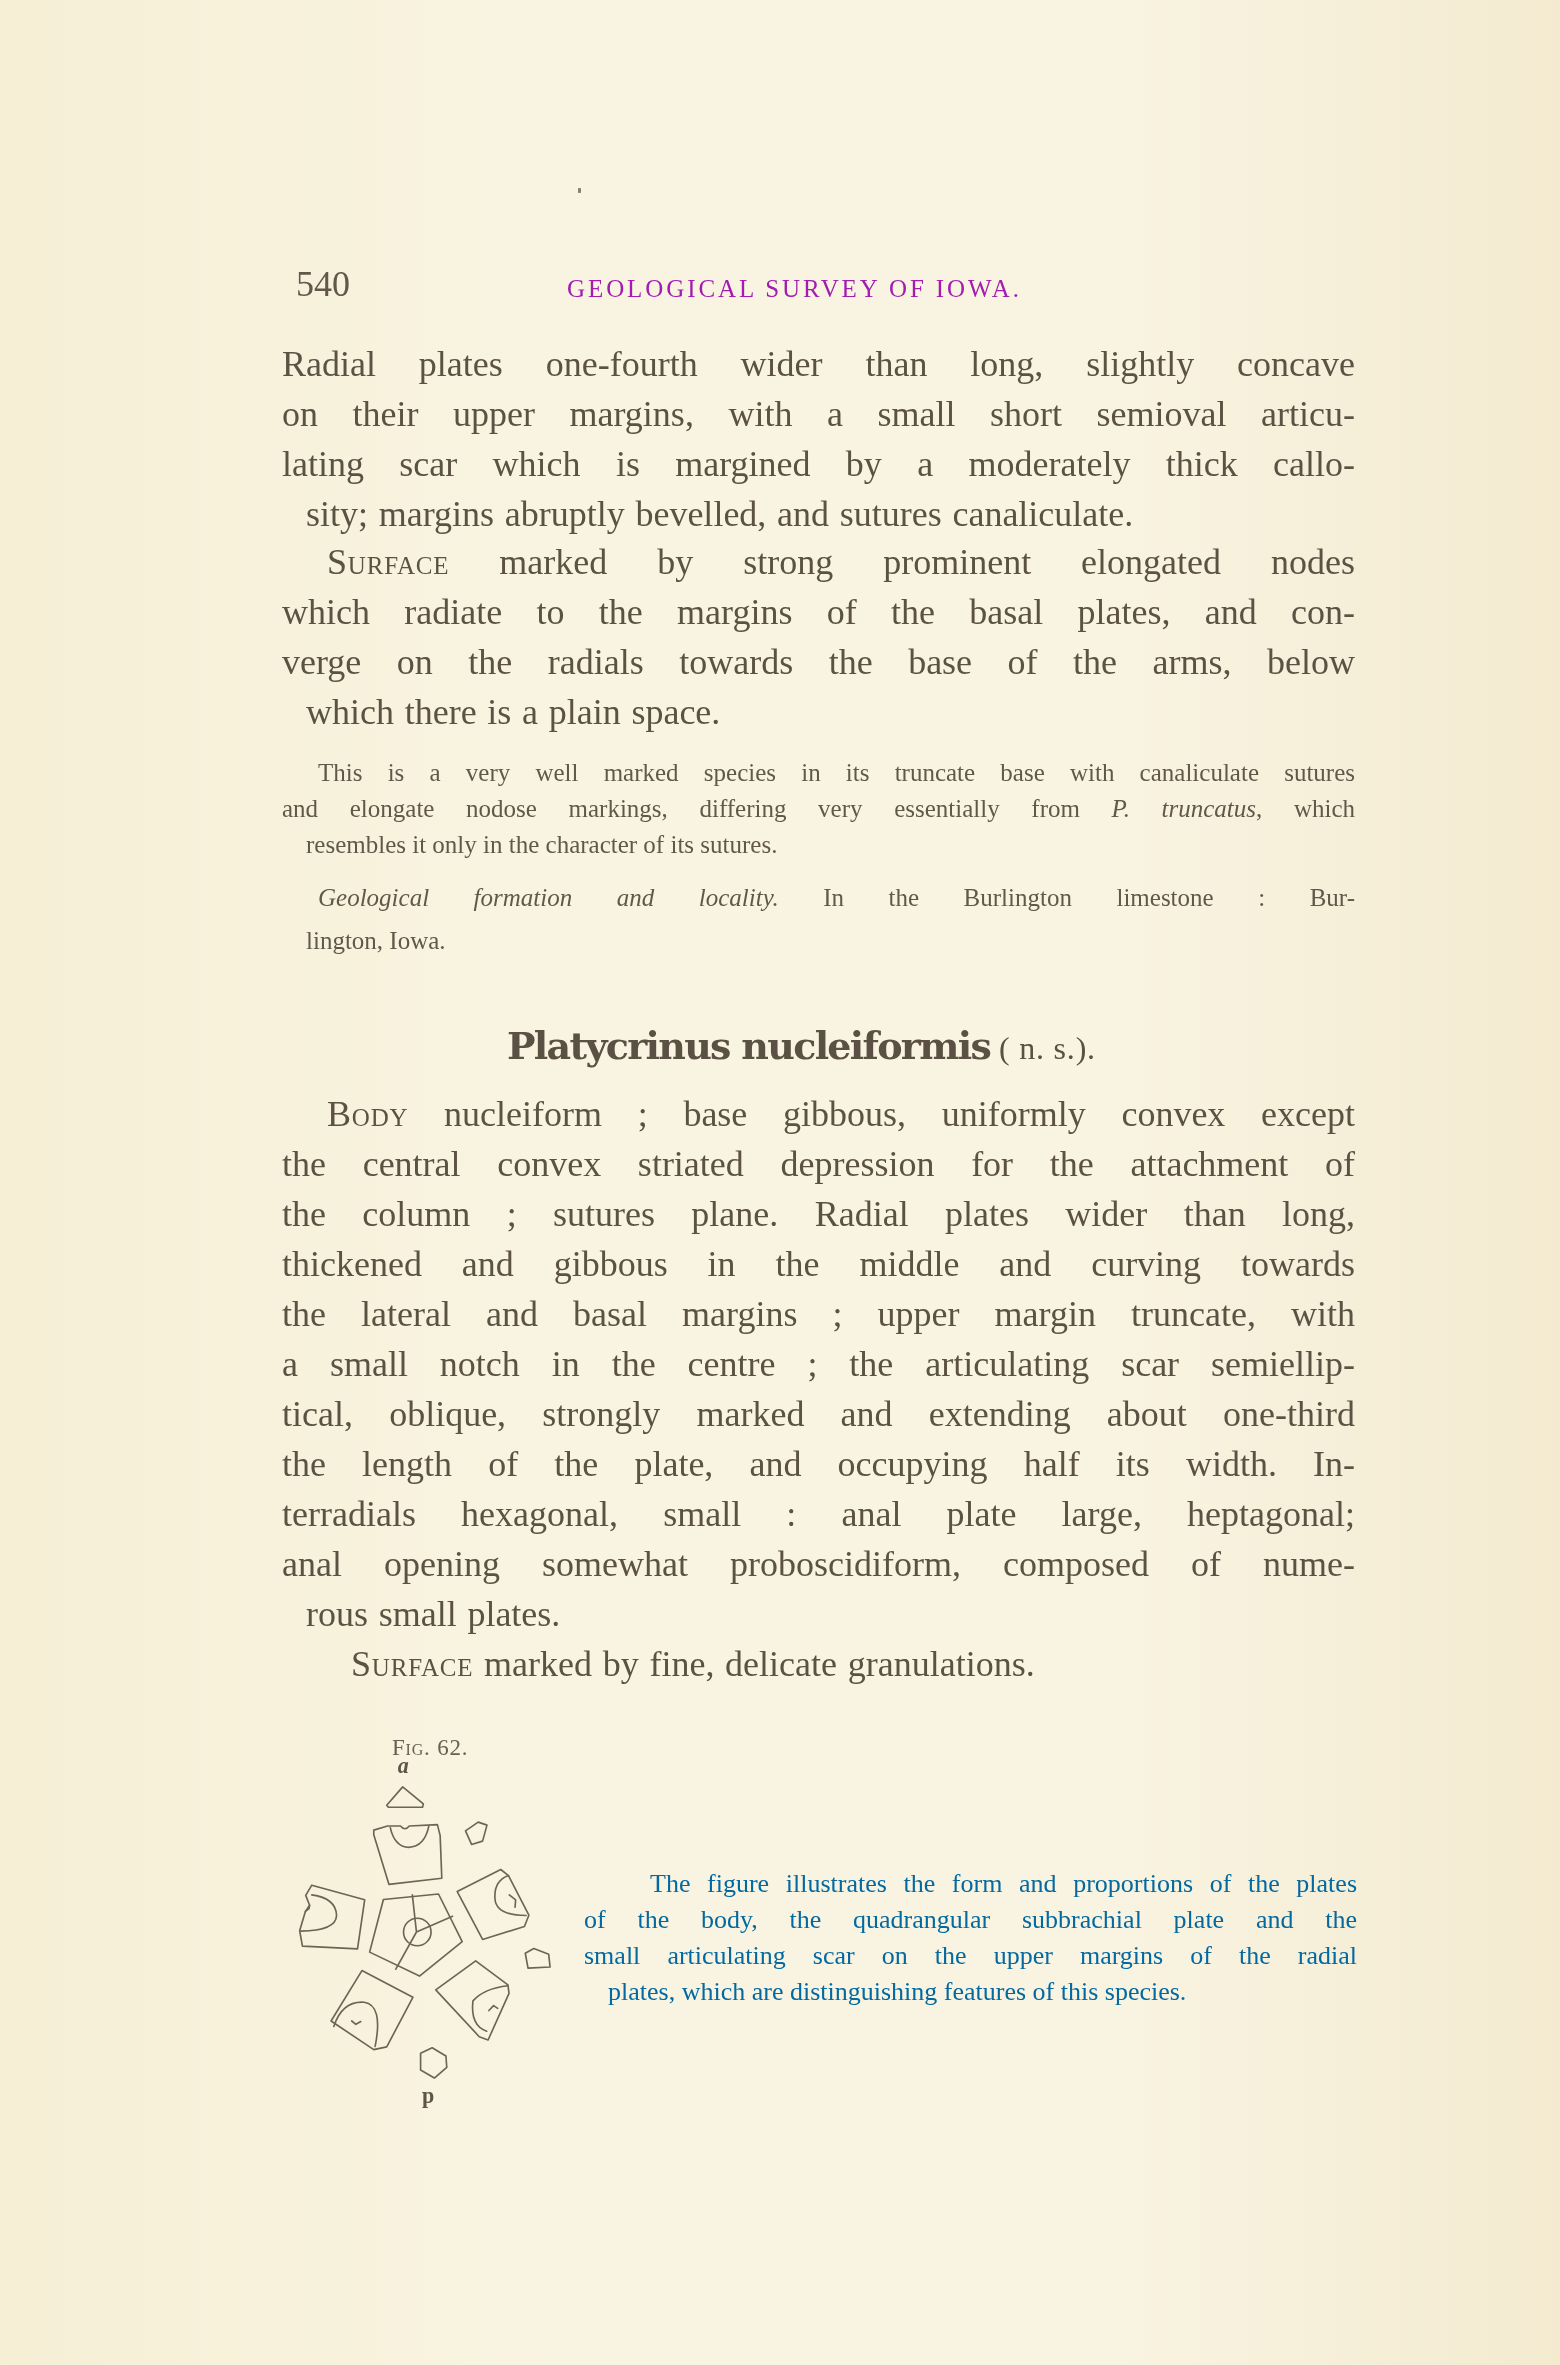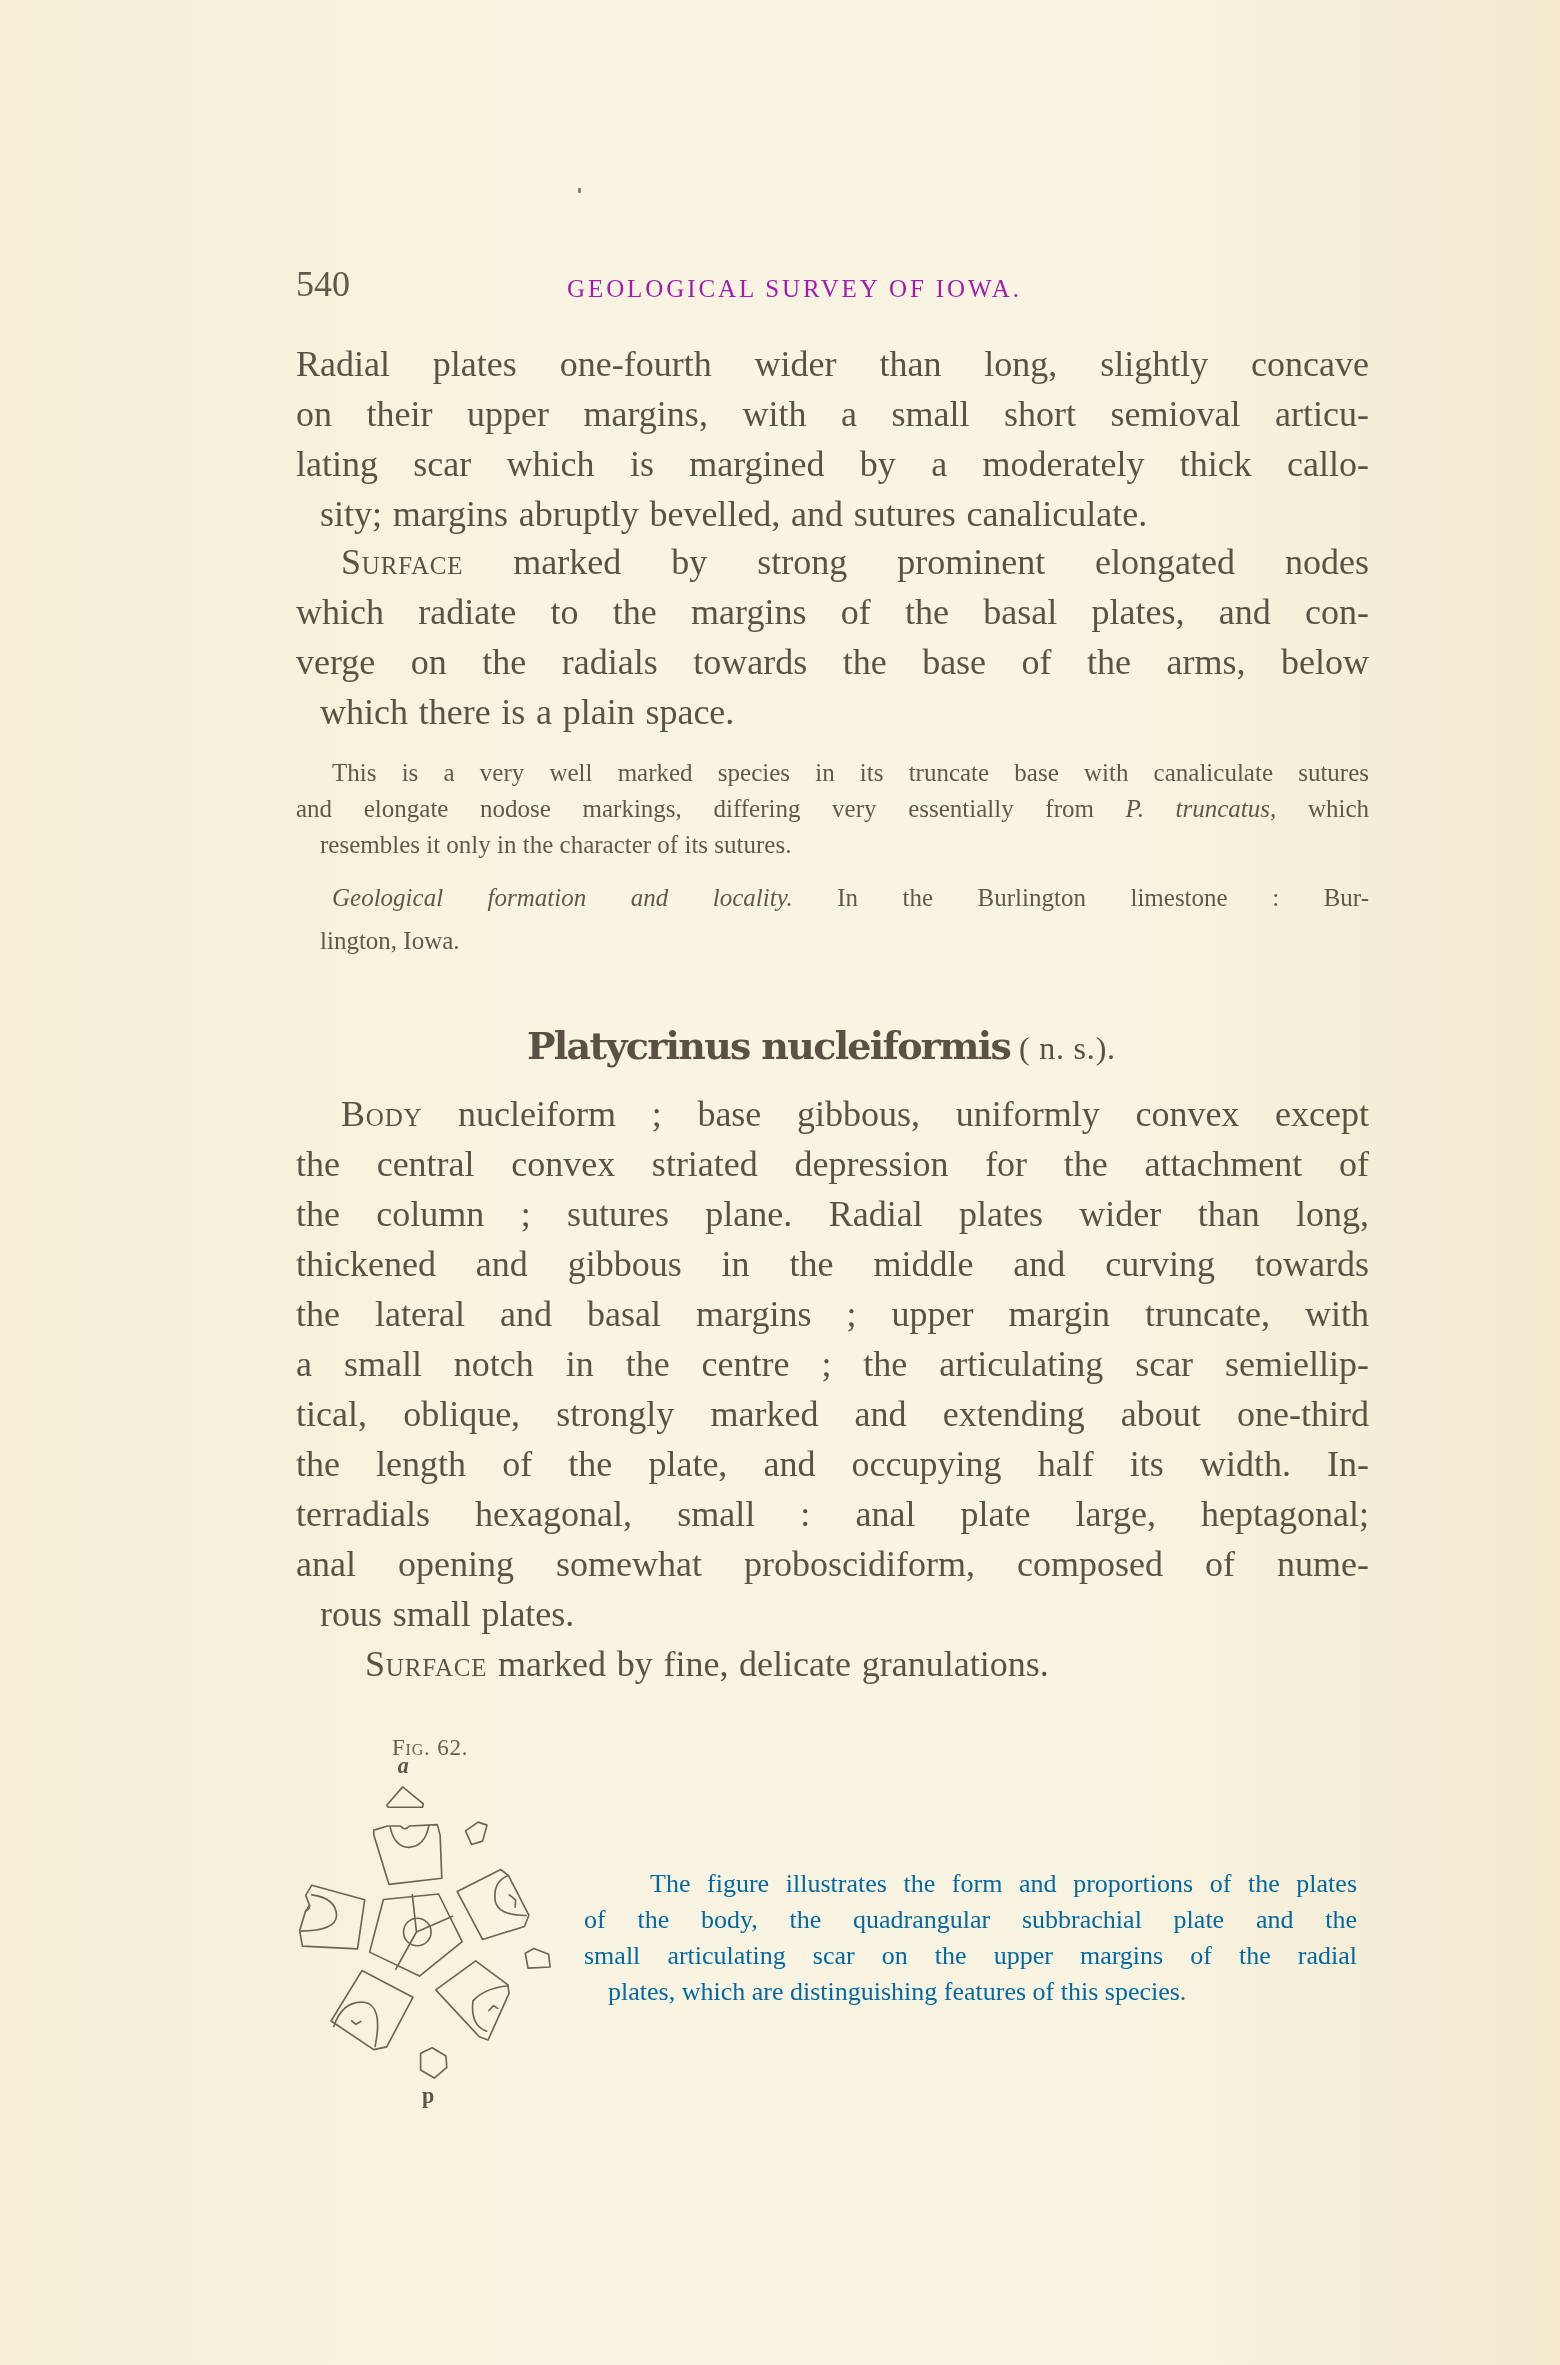--- a/index.html
+++ b/index.html
@@ -6,29 +6,29 @@
   body {
     width: 1561px; height: 2366px; position: relative; overflow: hidden;
     background: #f8f3df;
     background-image: linear-gradient(90deg, #f6efd6 0%, #f9f4e1 35%, #f9f4e2 70%, #f3ead0 100%);
     color: #5f5547;
     font-family: "Liberation Serif", "DejaVu Serif", serif;
   }
   .abs { position: absolute; white-space: nowrap; }
   .page-number { left: 296px; top: 266px; font-size: 36px; line-height: 36px; color: #62584a; }
   .running-head { left: 567px; top: 276px; font-size: 25px; line-height: 25px; letter-spacing: 2.9px; color: #a21caf; }
-  .para { position: absolute; left: 296px; width: 1073px; text-align: justify; text-align-last: left; }
+  .para { position: absolute; left: 282px; width: 1073px; text-align: justify; text-align-last: left; }
   .main { font-size: 36px; line-height: 50px; color: #5c5244; word-spacing: 1.7px; }
   .small { font-size: 25px; line-height: 36px; color: #62584a; }
   .sc { font-variant: small-caps; letter-spacing: 0.8px; }
   .it { font-style: italic; }
   .line { display: block; text-align: justify; text-align-last: justify; }
   .line.last { text-align-last: left; margin-left: 24px; }
   .species-title { left: 507px; top: 1025px; font-size: 38px; line-height: 41px; color: #5a5043; }
-  .species-title .bold { font-weight: bold; font-family: "DejaVu Serif", serif; letter-spacing: -1.7px; margin-left: 20px; }
+  .species-title .bold { font-weight: bold; font-family: "DejaVu Serif", serif; letter-spacing: -1.7px; }
   .species-title .ns { font-size: 32px; letter-spacing: 0.8px; }
   .fig-label { left: 392px; top: 1715px; font-size: 23px; line-height: 25px; color: #6a6050; letter-spacing: 0.8px; margin-top: 20px; }
   .fig-label .sc { font-variant: small-caps; }
   .fig-svg { position: absolute; left: 273px; top: 1702px; width: 331px; height: 438px; }
   .caption { left: 584px; top: 1866px; width: 773px; font-size: 26px; line-height: 36px; color: #0369a1; }
   .caption .line:first-child { text-indent: 33px; }
   .speck { position: absolute; width: 2.5px; height: 5px; background: #8a7f6e; border-radius: 0.8px; }
 </style>
 </head>
 <body>

